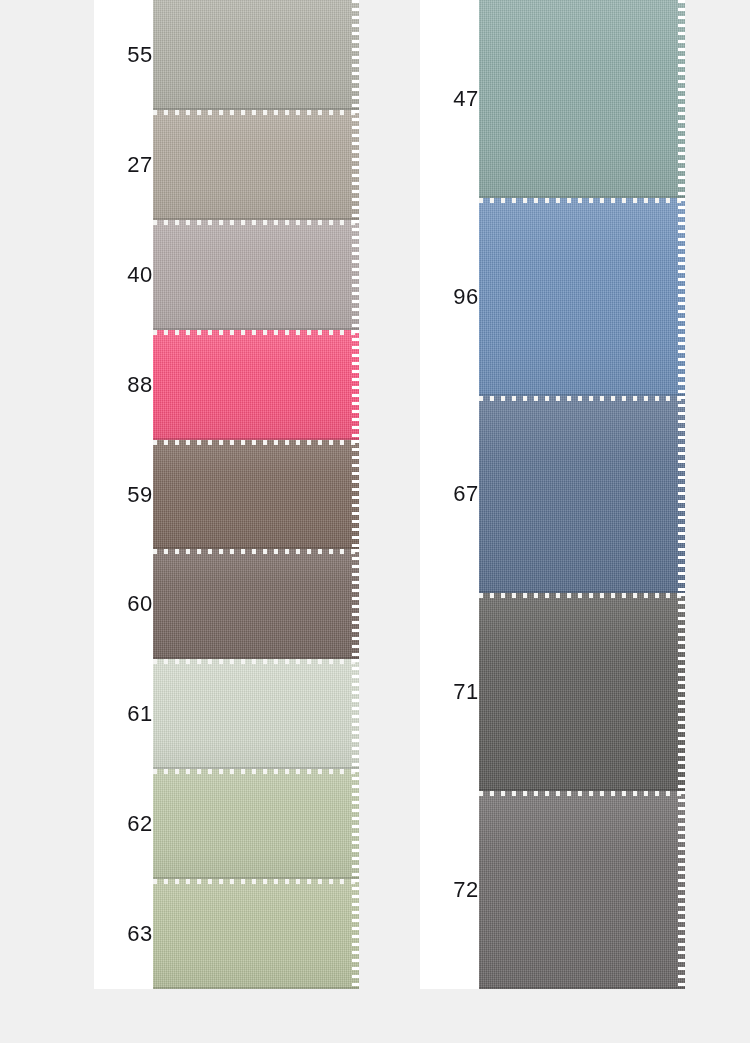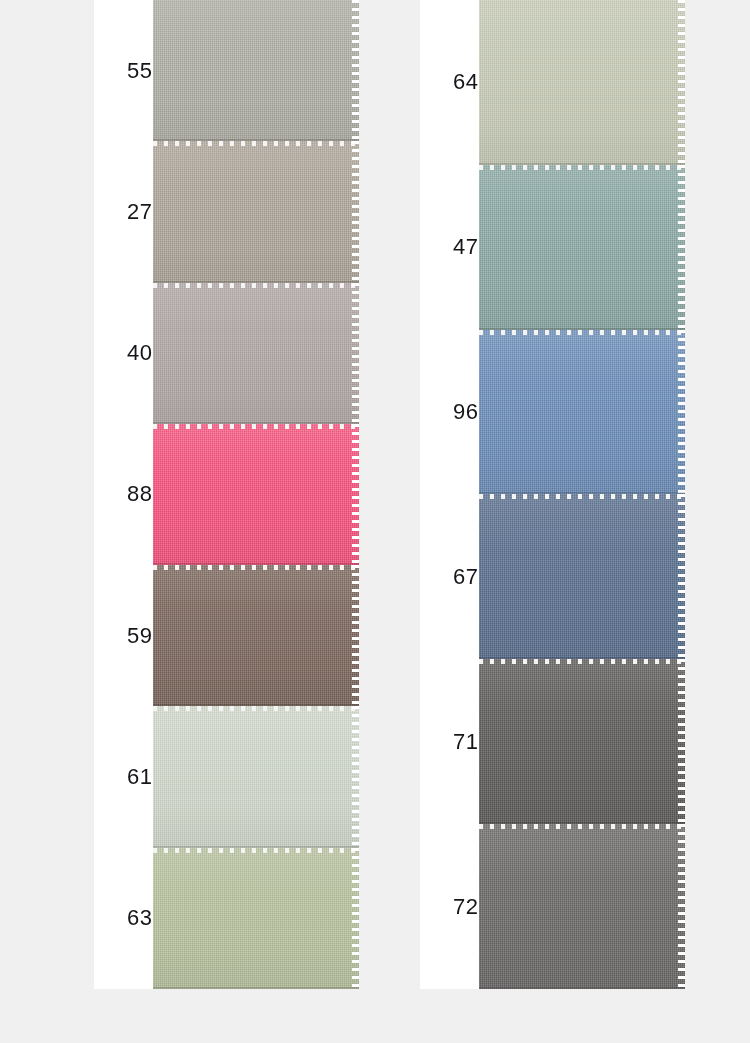--- a/index.html
+++ b/index.html
@@ -37,21 +37,21 @@
     position: relative;
     flex: 1 1 0;
     display: flex;
     align-items: center;
     background: #ffffff;
   }
 
   .swatch-label {
     width: 59px;
     flex: 0 0 59px;
-    text-align: left;
+    text-align: center;
     font-size: 22px;
     line-height: 1;
     color: #16161a;
     letter-spacing: 0.5px;
     font-family: "Liberation Sans", "DejaVu Sans", sans-serif;
     user-select: none;
     padding-left: 33px;
   }
 
   
@@ -191,52 +191,63 @@
         <div class="swatch-label">59</div>
         <div class="swatch-chip" style="background-color: rgb(126, 106, 95);">
           <span class="weave"></span>
           <span class="sheen"></span>
           <span class="pinked-top"></span>
           <span class="pinked-edge"></span>
           <span class="edge-shadow"></span>
         </div>
       </div>
       <div class="swatch-row">
+        <div class="swatch-label">60</div>
+        <div class="swatch-chip" style="background-color: rgb(120, 104, 98);">
+          <span class="weave"></span>
+          <span class="sheen"></span>
+          <span class="pinked-top"></span>
+          <span class="pinked-edge"></span>
+          <span class="edge-shadow"></span>
+        </div>
+      </div>
+      <div class="swatch-row">
         <div class="swatch-label">61</div>
         <div class="swatch-chip" style="background-color: rgb(214, 221, 207);">
           <span class="weave"></span>
           <span class="sheen"></span>
           <span class="pinked-top"></span>
           <span class="pinked-edge"></span>
           <span class="edge-shadow"></span>
         </div>
       </div>
       <div class="swatch-row">
+        <div class="swatch-label">62</div>
+        <div class="swatch-chip" style="background-color: rgb(191, 202, 169);">
+          <span class="weave"></span>
+          <span class="sheen"></span>
+          <span class="pinked-top"></span>
+          <span class="pinked-edge"></span>
+          <span class="edge-shadow"></span>
+        </div>
+      </div>
+      <div class="swatch-row">
         <div class="swatch-label">63</div>
         <div class="swatch-chip" style="background-color: rgb(188, 198, 162);">
           <span class="weave"></span>
           <span class="sheen"></span>
           <span class="pinked-top"></span>
           <span class="pinked-edge"></span>
           <span class="edge-shadow"></span>
         </div>
       </div>
     </div>
 
   <div class="swatch-column" id="column-right">
       <div class="swatch-row">
-        <div class="swatch-label">64</div>
-        <div class="swatch-chip" style="background-color: rgb(204, 208, 187);">
-          <span class="weave"></span>
-          <span class="sheen"></span>
-          <span class="pinked-edge"></span>
-          <span class="edge-shadow"></span>
-        </div>
-      </div>
-      <div class="swatch-row">
         <div class="swatch-label">47</div>
         <div class="swatch-chip" style="background-color: rgb(143, 173, 169);">
           <span class="weave"></span>
           <span class="sheen"></span>
           <span class="pinked-top"></span>
           <span class="pinked-edge"></span>
           <span class="edge-shadow"></span>
         </div>
       </div>
       <div class="swatch-row">

